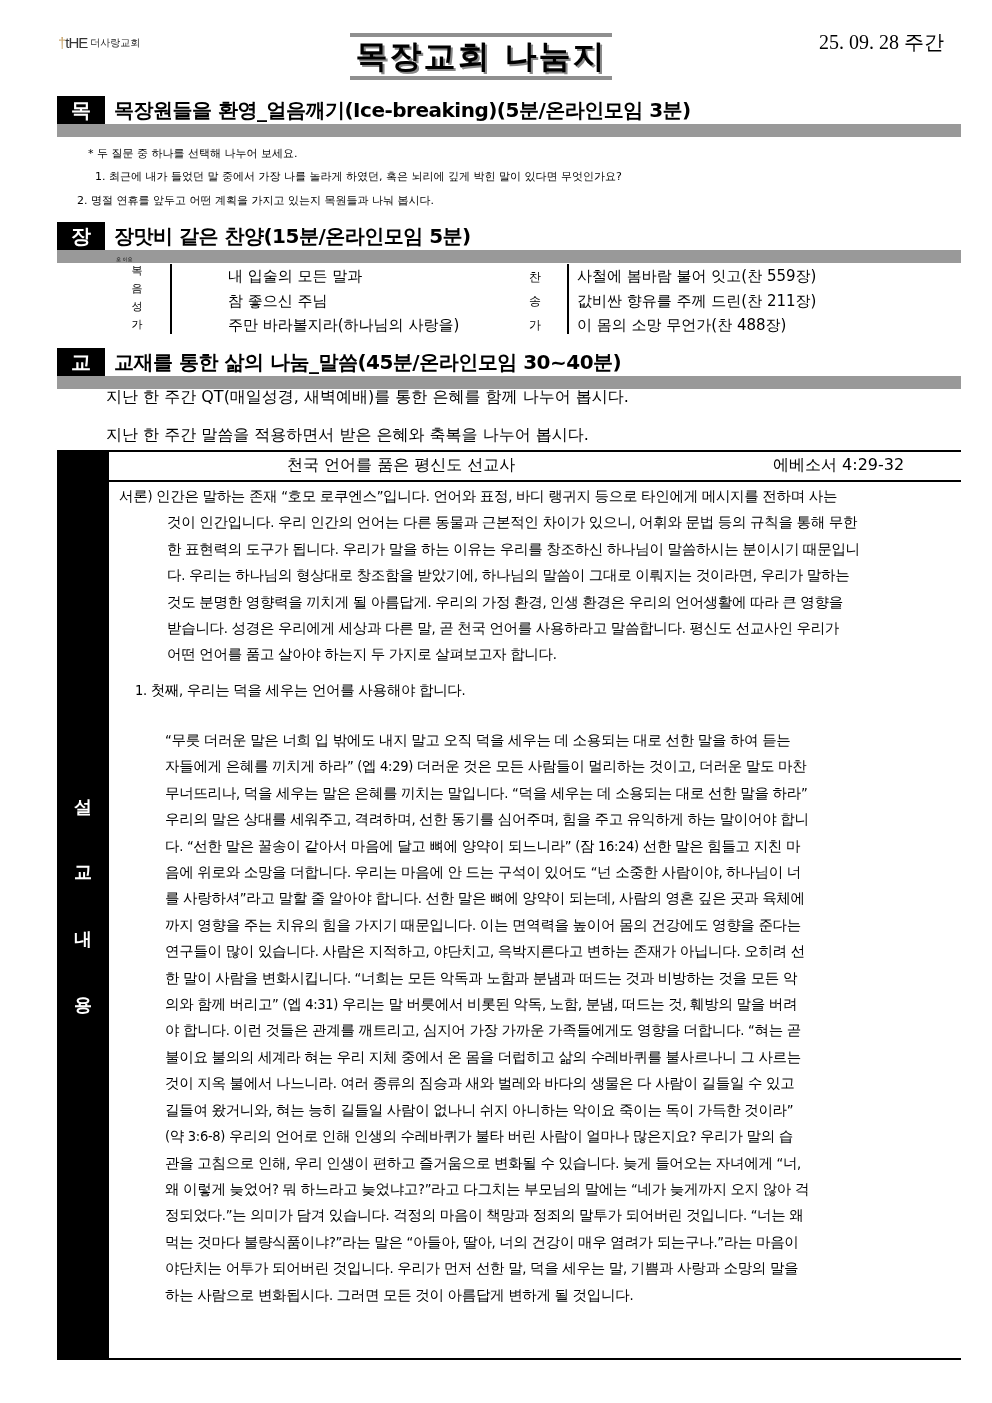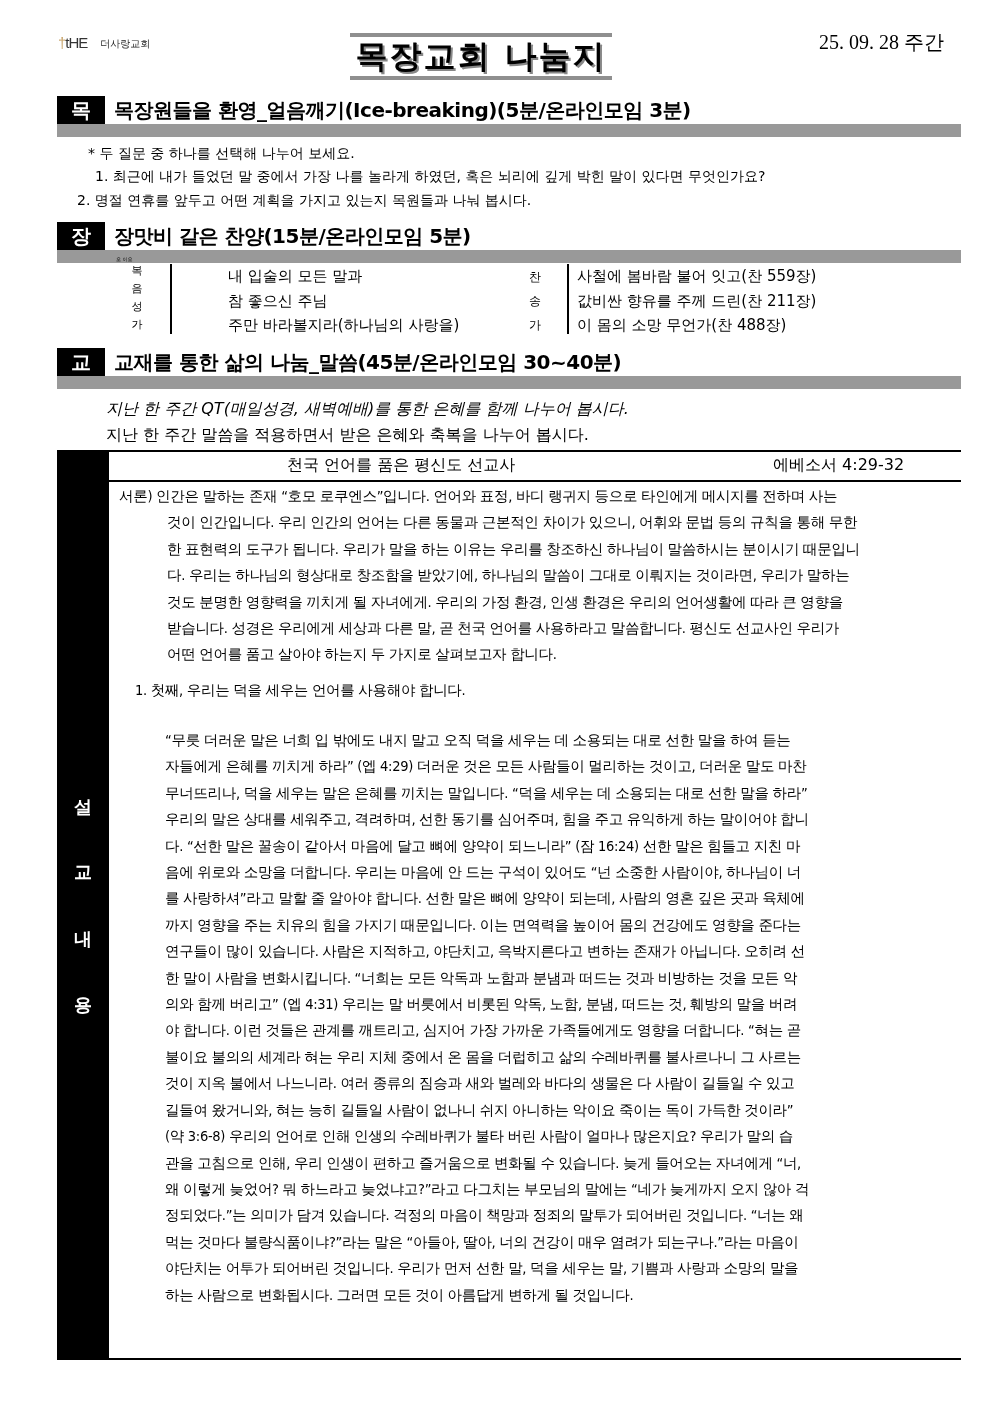--- a/index.html
+++ b/index.html
@@ -1,34 +1,34 @@
 <!DOCTYPE html>
 <html><head>
 <meta charset="utf-8">
 <style>
   * { box-sizing: border-box; margin: 0; padding: 0; }
   html, body { width: 992px; height: 1403px; background: #fff; overflow: hidden; }
   body { position: relative; font-family: "DejaVu Sans", sans-serif; color: #000; }
 
-  .logo { position: absolute; left: 58px; top: 34px; display: flex; align-items: flex-end; gap: 13px; }
+  .logo { position: absolute; left: 58px; top: 34px; display: flex; align-items: center; gap: 3px; }
   .logo-mark { font-family: "Liberation Sans", sans-serif; font-size: 15px; color: #333; letter-spacing: -1px; }
   .logo-mark .cross { color: #c8a46a; }
   .logo-text { font-size: 10px; color: #222; }
 
   .title-box { position: absolute; left: 350px; top: 33px; width: 262px; height: 47px; border-top: 4px solid #8f8f8f; border-bottom: 4px solid #8f8f8f; display: flex; align-items: center; justify-content: center; }
   .title-box span { font-size: 32px; font-weight: bold; letter-spacing: 2px; text-shadow: 2px 2px 0 #888; }
 
   .date { position: absolute; right: 48px; top: 29px; font-family: "Liberation Serif", serif; font-size: 20px; }
 
   .sec-head { position: absolute; left: 57px; width: 904px; height: 43px; }
   .sec-head .tag { position: absolute; left: 0; top: 0; width: 48px; height: 28px; background: #000; color: #fff; font-size: 20px; font-weight: bold; display: flex; align-items: center; justify-content: center; }
   .sec-head .label { position: absolute; left: 57px; top: 0; height: 28px; line-height: 28px; font-size: 20px; font-weight: bold; letter-spacing: -0.5px; }
   .sec-head .bar { position: absolute; left: 0; top: 28px; width: 904px; height: 13px; background: #999; }
 
-  .text { position: absolute; font-size: 14px; line-height: 21px; white-space: nowrap; }
+  .text { position: absolute; font-size: 11px; line-height: 21px; white-space: nowrap; }
 
   
   .hymn { position: absolute; top: 262px; height: 74px; font-size: 15px; }
   .hymn .vcol { position: absolute; top: 0; width: 20px; font-size: 11px; line-height: 18px; text-align: center; }
   .hymn .sep { position: absolute; top: 2px; height: 70px; border-left: 2px solid #000; }
   .hymn .rows { position: absolute; top: 3px; }
   .hymn .rows div { height: 24.5px; line-height: 22px; white-space: nowrap; }
   .tiny { position: absolute; left: 116px; top: 256px; font-size: 5px; }
 
   
@@ -100,41 +100,41 @@
     <div>값비싼 향유를 주께 드린(찬 211장)</div>
     <div>이 몸의 소망 무언가(찬 488장)</div>
   </div>
 </div>
 
 <div class="sec-head" style="top:348px;">
   <div class="tag">교</div>
   <div class="label">교재를 통한 삶의 나눔_말씀(45분/온라인모임 30~40분)</div>
   <div class="bar"></div>
 </div>
-<div class="text" style="left:106px; top:398px; font-size:16px;font-style:italic;">지난 한 주간 QT(매일성경, 새벽예배)를 통한 은혜를 함께 나누어 봅시다.</div>
+<div class="text" style="left:106px; top:386px; font-size:16px;">지난 한 주간 QT(매일성경, 새벽예배)를 통한 은혜를 함께 나누어 봅시다.</div>
 <div class="text" style="left:106px; top:424px; font-size:16px;">지난 한 주간 말씀을 적용하면서 받은 은혜와 축복을 나누어 봅시다.</div>
 
 <div class="sermon">
   <div class="side"></div>
   <div class="side-label" style="top:345px;">설</div>
   <div class="side-label" style="top:410px;">교</div>
   <div class="side-label" style="top:477px;">내</div>
   <div class="side-label" style="top:543px;">용</div>
 
   <div class="topline"></div>
   <div class="stitle">천국 언어를 품은 평신도 선교사</div>
   <div class="sref">에베소서 4:29-32</div>
   <div class="headline"></div>
 
   <div class="body-text" style="top:33px; left:62px;">
     <span class="line">서론) 인간은 말하는 존재 “호모 로쿠엔스”입니다. 언어와 표정, 바디 랭귀지 등으로 타인에게 메시지를 전하며 사는</span>
     <span class="line" style="padding-left:48px;">것이 인간입니다. 우리 인간의 언어는 다른 동물과 근본적인 차이가 있으니, 어휘와 문법 등의 규칙을 통해 무한</span>
     <span class="line" style="padding-left:48px;">한 표현력의 도구가 됩니다. 우리가 말을 하는 이유는 우리를 창조하신 하나님이 말씀하시는 분이시기 때문입니</span>
     <span class="line" style="padding-left:48px;">다. 우리는 하나님의 형상대로 창조함을 받았기에, 하나님의 말씀이 그대로 이뤄지는 것이라면, 우리가 말하는</span>
-    <span class="line" style="padding-left:48px;">것도 분명한 영향력을 끼치게 될 자녀에게. 우리의 가정 환경, 인생 환경은 우리의 언어생활에 따라 큰 영향을</span>
+    <span class="line" style="padding-left:48px;">것도 분명한 영향력을 끼치게 될 아름답게. 우리의 가정 환경, 인생 환경은 우리의 언어생활에 따라 큰 영향을</span>
     <span class="line" style="padding-left:48px;">받습니다. 성경은 우리에게 세상과 다른 말, 곧 천국 언어를 사용하라고 말씀합니다. 평신도 선교사인 우리가</span>
     <span class="line" style="padding-left:48px;">어떤 언어를 품고 살아야 하는지 두 가지로 살펴보고자 합니다.</span>
   </div>
 
   <div class="body-text" style="top:227px; left:78px;">1. 첫째, 우리는 덕을 세우는 언어를 사용해야 합니다.</div>
 
   <div class="body-text" style="top:277px; left:108px; width:794px;">
     <span class="line">“무릇 더러운 말은 너희 입 밖에도 내지 말고 오직 덕을 세우는 데 소용되는 대로 선한 말을 하여 듣는</span>
     <span class="line">자들에게 은혜를 끼치게 하라” (엡 4:29) 더러운 것은 모든 사람들이 멀리하는 것이고, 더러운 말도 마찬</span>
     <span class="line">무너뜨리나, 덕을 세우는 말은 은혜를 끼치는 말입니다. “덕을 세우는 데 소용되는 대로 선한 말을 하라”</span>

